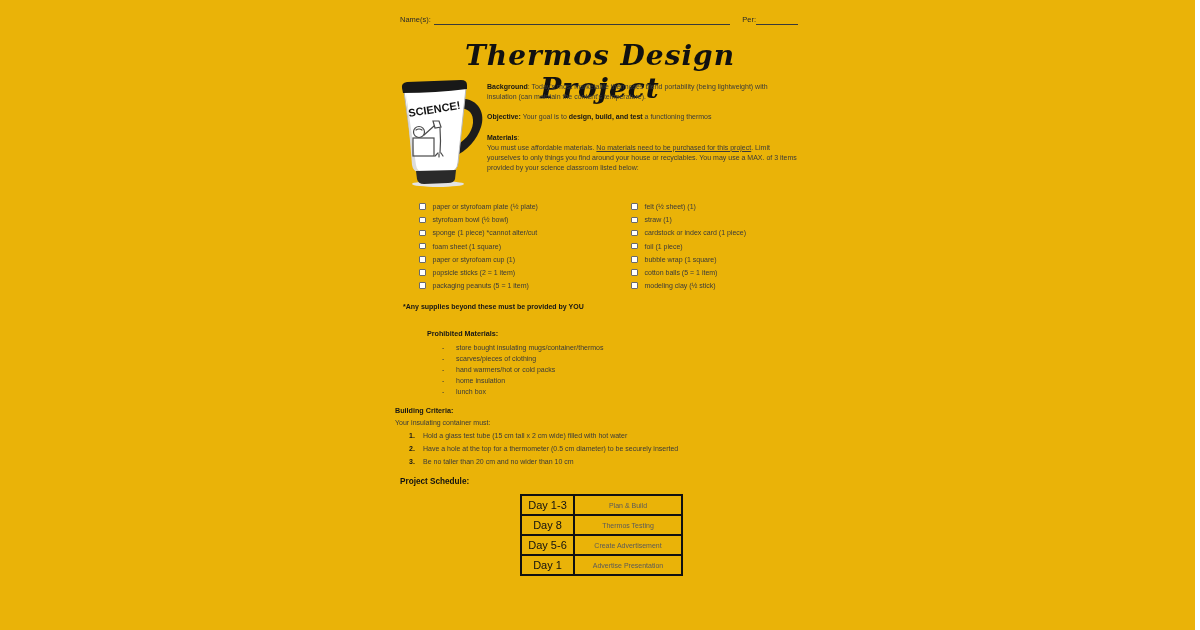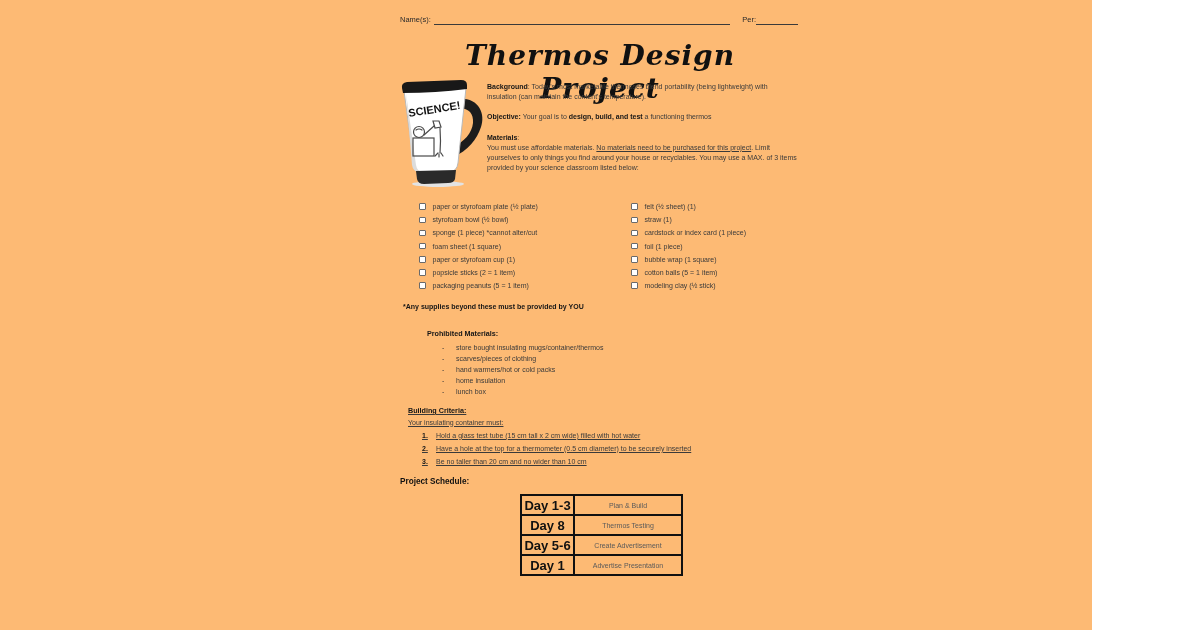--- a/index.html
+++ b/index.html
@@ -1,18 +1,18 @@
 <!DOCTYPE html>
 <html><head>
 <meta charset="utf-8">
 <style>
   * { margin:0; padding:0; box-sizing:border-box; }
   html,body { width:1200px; height:630px; }
   body { font-family:"Liberation Sans", sans-serif; background:#ffffff; color:#2e2e2e; }
-  .canvas { position:relative; width:1092px; height:630px; background:#fdba74; overflow:hidden; }
+  .canvas { position:relative; width:1195px; height:630px; background:#eab308; overflow:hidden; }
 
   
   .name-row { position:absolute; left:400px; top:15px; width:398px; display:flex; align-items:flex-end; font-size:7.5px; color:#2a2a2a; }
   .name-row .lbl { white-space:nowrap; padding-bottom:1px; }
   .fill-line { border-bottom:1px solid #3a3a3a; height:8px; }
   .line-names { flex:1 1 auto; margin:0 12px 0 3px; }
   .line-per { width:42px; }
 
   
   .doc-title { position:absolute; left:400px; top:39px; width:400px; text-align:center;
@@ -36,31 +36,31 @@
   .supplies-note { position:absolute; left:403px; top:303px; font-size:7px; font-weight:bold; color:#161616; }
 
   
   .prohibited { position:absolute; left:403px; top:329px; font-size:7px; color:#3a3a3a;margin-left:24px; }
   .sec-heading { font-weight:bold; font-size:7.2px; color:#161616; }
   .dash-list { margin-top:4px; }
   .dash-item { display:flex; height:11px; align-items:center; }
   .dash-item .dash { width:14px; margin-left:15px; flex:0 0 auto; }
 
   
-  .building { position:absolute; left:408px; top:406px; font-size:7px; color:#3a3a3a;text-decoration:underline; }
+  .building { position:absolute; left:395px; top:406px; font-size:7px; color:#3a3a3a; }
   .building .intro { margin-top:3.5px; }
   .num-list { margin-top:3px; }
   .num-item { display:flex; height:13px; align-items:center; }
   .num-item .num { width:14px; margin-left:14px; font-weight:bold; color:#161616; flex:0 0 auto; }
 
   
   .schedule-title { position:absolute; left:400px; top:477px; width:400px; text-align:left; font-size:8.2px; font-weight:bold; color:#111; }
   .schedule-table { position:absolute; left:520px; top:494px; display:grid; grid-template-columns:53px 108px; grid-auto-rows:20px; border:1.2px solid #111; }
   .sch-cell { display:flex; align-items:center; justify-content:center; border:0.8px solid #111; }
-  .sch-day { font-size:13px; font-weight:bold; color:#111; }
+  .sch-day { font-size:11px; font-weight:normal; color:#111; }
   .sch-act { font-size:7px; color:#5a5a5a; }
 
   svg .stroke { stroke:#4a4a4a; fill:none; stroke-width:1.2; stroke-linecap:round; }
 </style>
 </head>
 <body>
 
 <div class="canvas">
 
   <div class="name-row">

